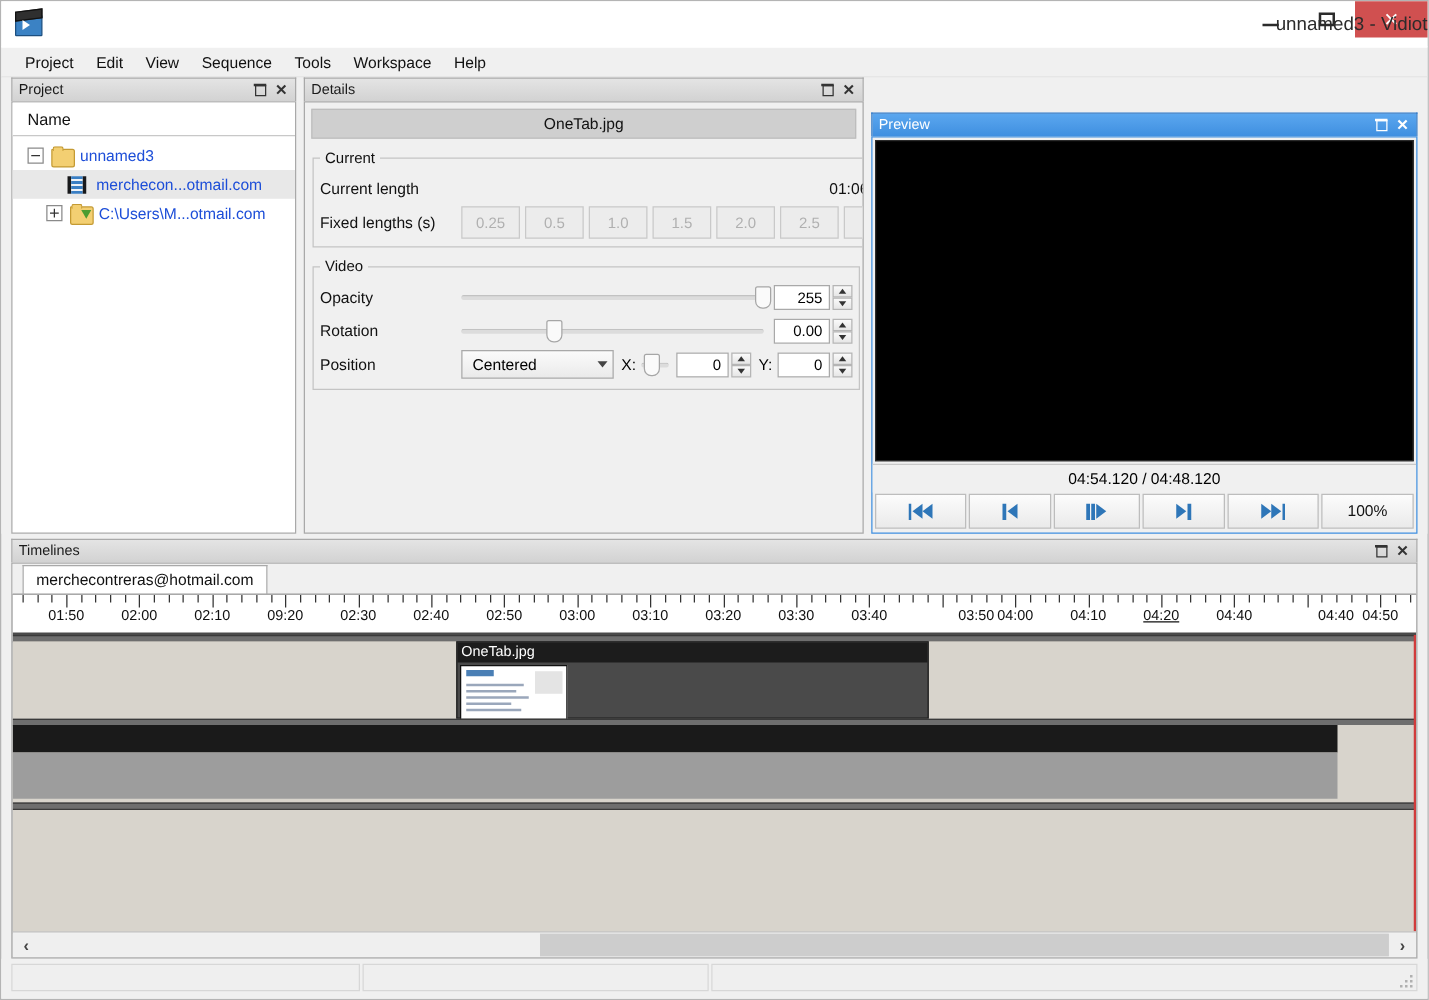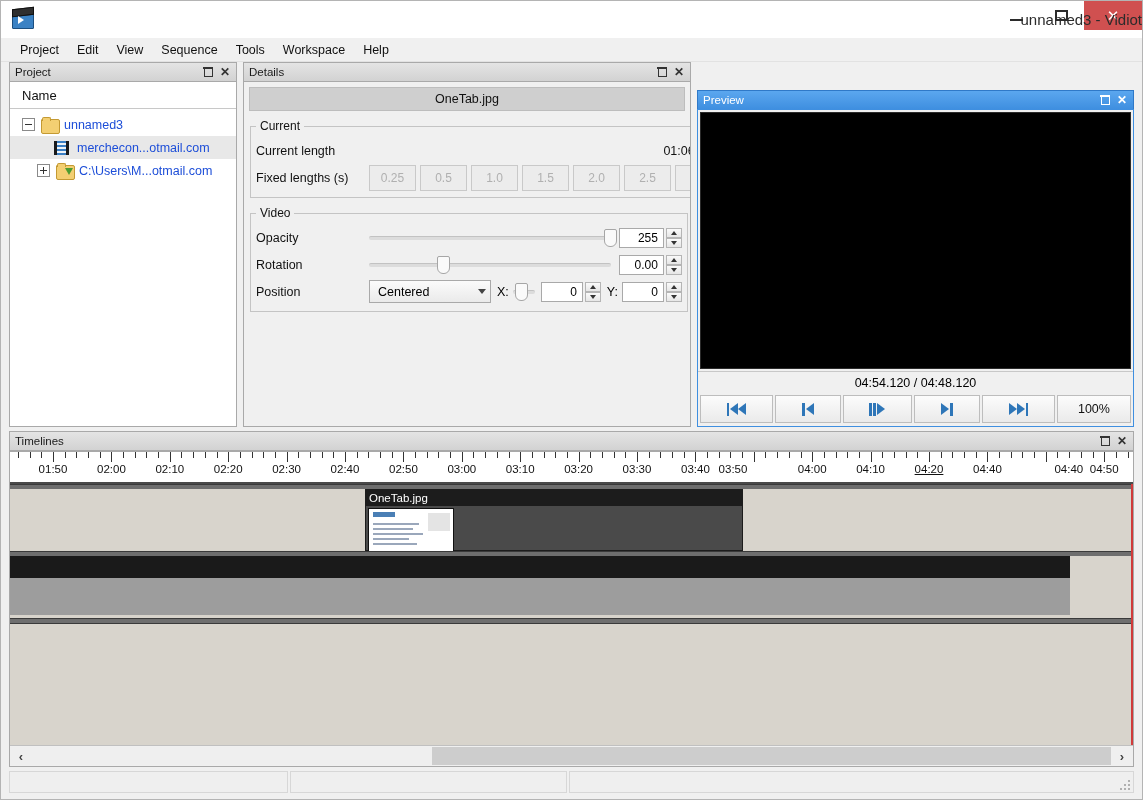--- a/index.html
+++ b/index.html
@@ -534,20 +534,23 @@
 
   <div class="panel tl-dock">
     <div class="panel-title">
       <span class="ttl">Timelines</span>
       <span class="ptbtns">
         <span class="pt-restore"></span>
         <span class="pt-close">✕</span>
       </span>
     </div>
     <div class="tl-body">
+      <div class="tl-tabs">
+        <div class="tl-tab">merchecontreras@hotmail.com</div>
+      </div>
       <div class="tl-area">
         <div class="ruler" id="ruler">
             <div class="tick major" style="left: 43px;"></div>
             <div class="rlab" style="left: 43px;">01:50</div>
             <div class="tick minor" style="left: 54.68px;"></div>
             <div class="tick minor" style="left: 66.36px;"></div>
             <div class="tick minor" style="left: 78.04px;"></div>
             <div class="tick minor" style="left: 89.72px;"></div>
             <div class="tick major" style="left: 101.4px;"></div>
             <div class="rlab" style="left: 101.4px;">02:00</div>
@@ -555,21 +558,21 @@
             <div class="tick minor" style="left: 124.76px;"></div>
             <div class="tick minor" style="left: 136.44px;"></div>
             <div class="tick minor" style="left: 148.12px;"></div>
             <div class="tick major" style="left: 159.8px;"></div>
             <div class="rlab" style="left: 159.8px;">02:10</div>
             <div class="tick minor" style="left: 171.48px;"></div>
             <div class="tick minor" style="left: 183.16px;"></div>
             <div class="tick minor" style="left: 194.84px;"></div>
             <div class="tick minor" style="left: 206.52px;"></div>
             <div class="tick major" style="left: 218.2px;"></div>
-            <div class="rlab" style="left: 218.2px;">02:20</div>
+            <div class="rlab" style="left: 218.2px;">09:20</div>
             <div class="tick minor" style="left: 229.88px;"></div>
             <div class="tick minor" style="left: 241.56px;"></div>
             <div class="tick minor" style="left: 253.24px;"></div>
             <div class="tick minor" style="left: 264.92px;"></div>
             <div class="tick major" style="left: 276.6px;"></div>
             <div class="rlab" style="left: 276.6px;">02:30</div>
             <div class="tick minor" style="left: 288.28px;"></div>
             <div class="tick minor" style="left: 299.96px;"></div>
             <div class="tick minor" style="left: 311.64px;"></div>
             <div class="tick minor" style="left: 323.32px;"></div>
@@ -609,21 +612,21 @@
             <div class="tick minor" style="left: 650.36px;"></div>
             <div class="tick minor" style="left: 662.04px;"></div>
             <div class="tick minor" style="left: 673.72px;"></div>
             <div class="tick major" style="left: 685.4px;"></div>
             <div class="rlab" style="left: 685.4px;">03:40</div>
             <div class="tick minor" style="left: 697.08px;"></div>
             <div class="tick minor" style="left: 708.76px;"></div>
             <div class="tick minor" style="left: 720.44px;"></div>
             <div class="tick minor" style="left: 732.12px;"></div>
             <div class="tick major" style="left: 743.8px;"></div>
-            <div class="rlab" style="left: 723px; text-align: right;">03:50</div>
+            <div class="rlab" style="left: 771px; text-align: right;">03:50</div>
             <div class="tick minor" style="left: 755.48px;"></div>
             <div class="tick minor" style="left: 767.16px;"></div>
             <div class="tick minor" style="left: 778.84px;"></div>
             <div class="tick minor" style="left: 790.52px;"></div>
             <div class="tick major" style="left: 802.2px;"></div>
             <div class="rlab" style="left: 802.2px;">04:00</div>
             <div class="tick minor" style="left: 813.88px;"></div>
             <div class="tick minor" style="left: 825.56px;"></div>
             <div class="tick minor" style="left: 837.24px;"></div>
             <div class="tick minor" style="left: 848.92px;"></div>

